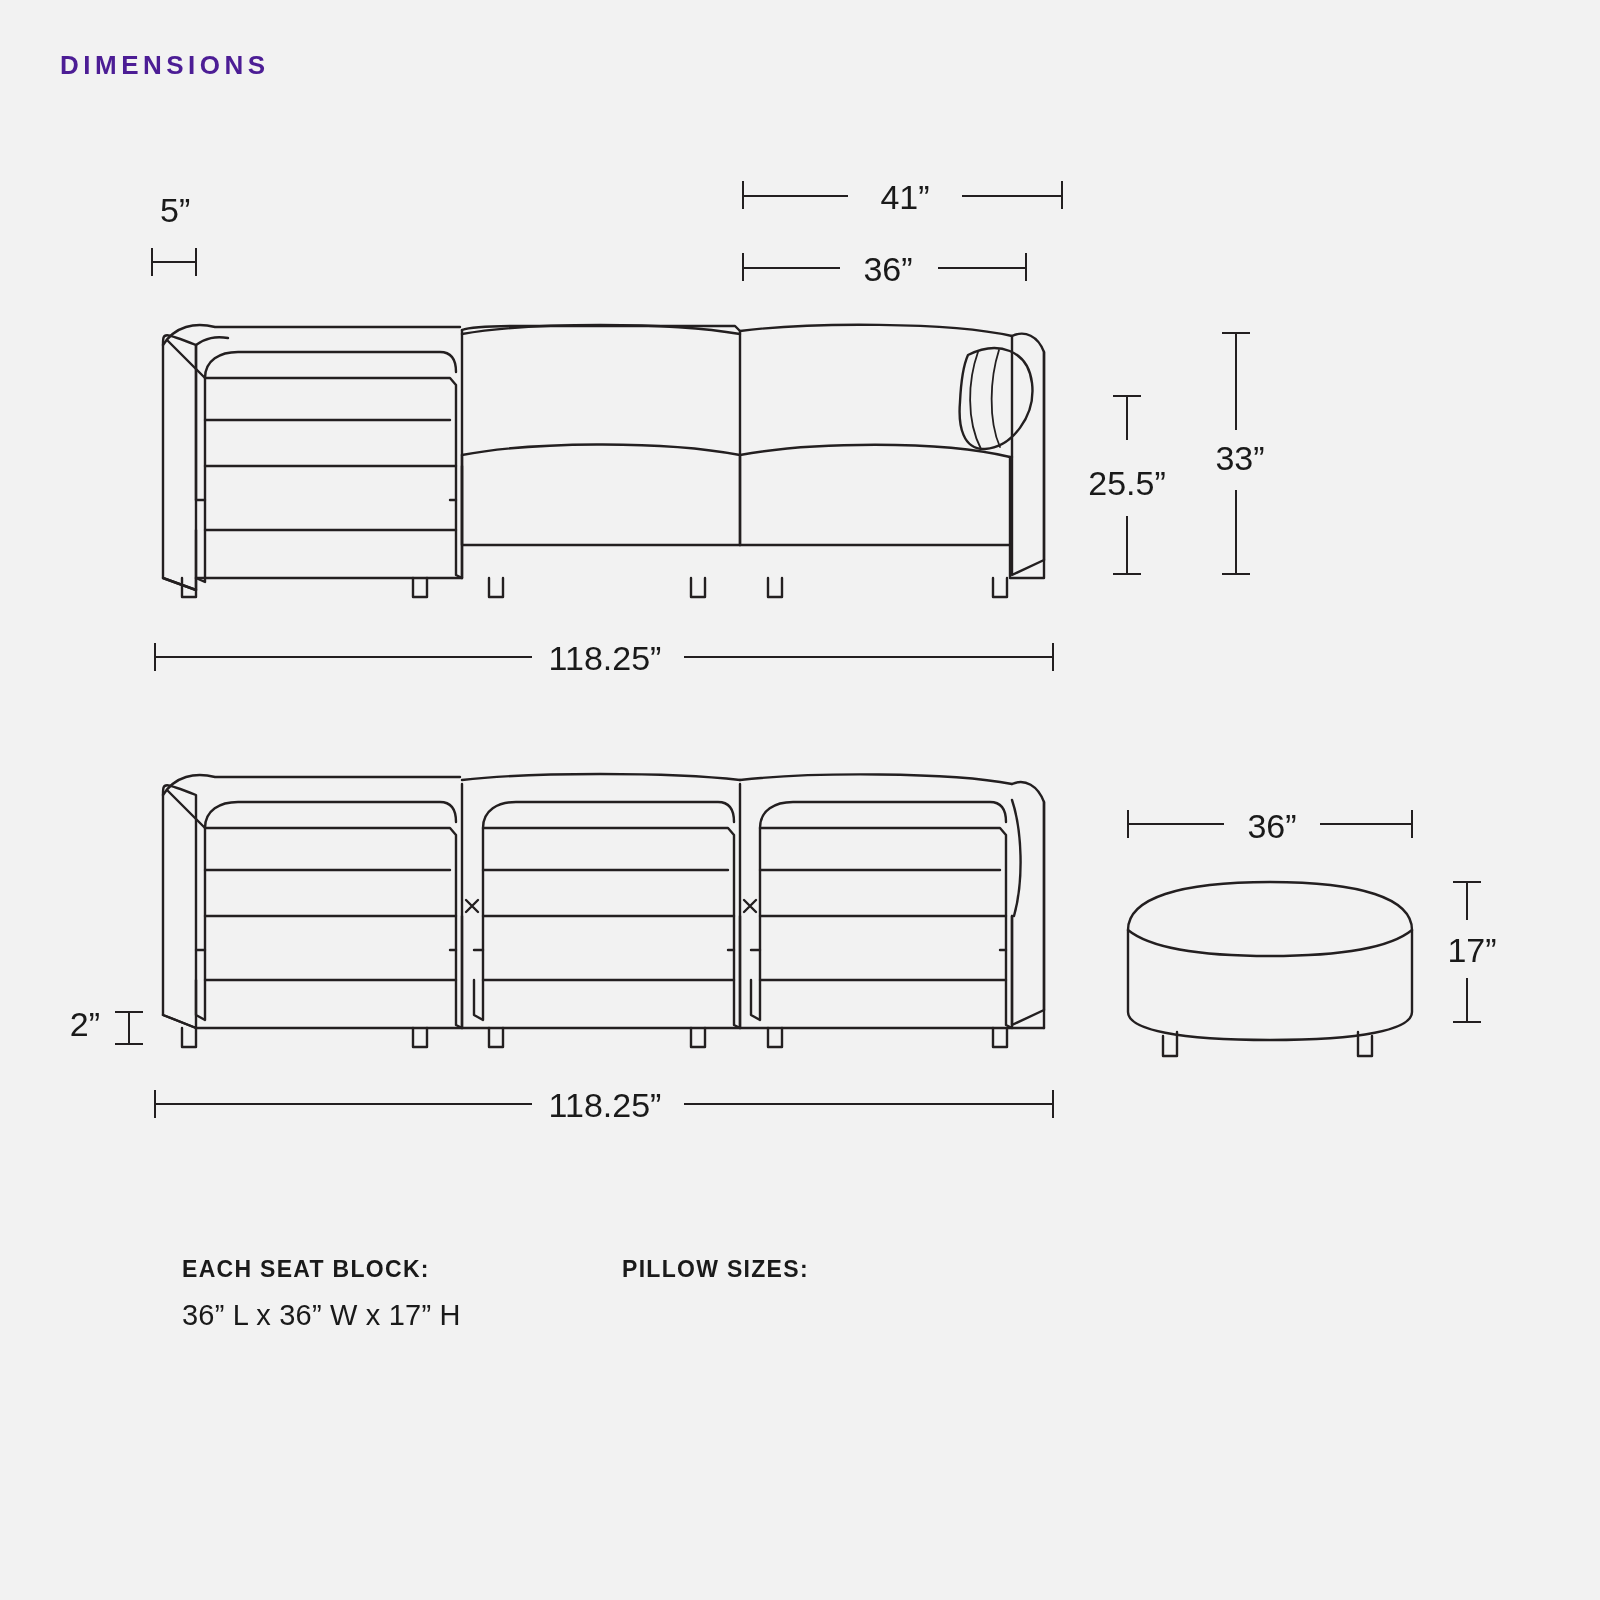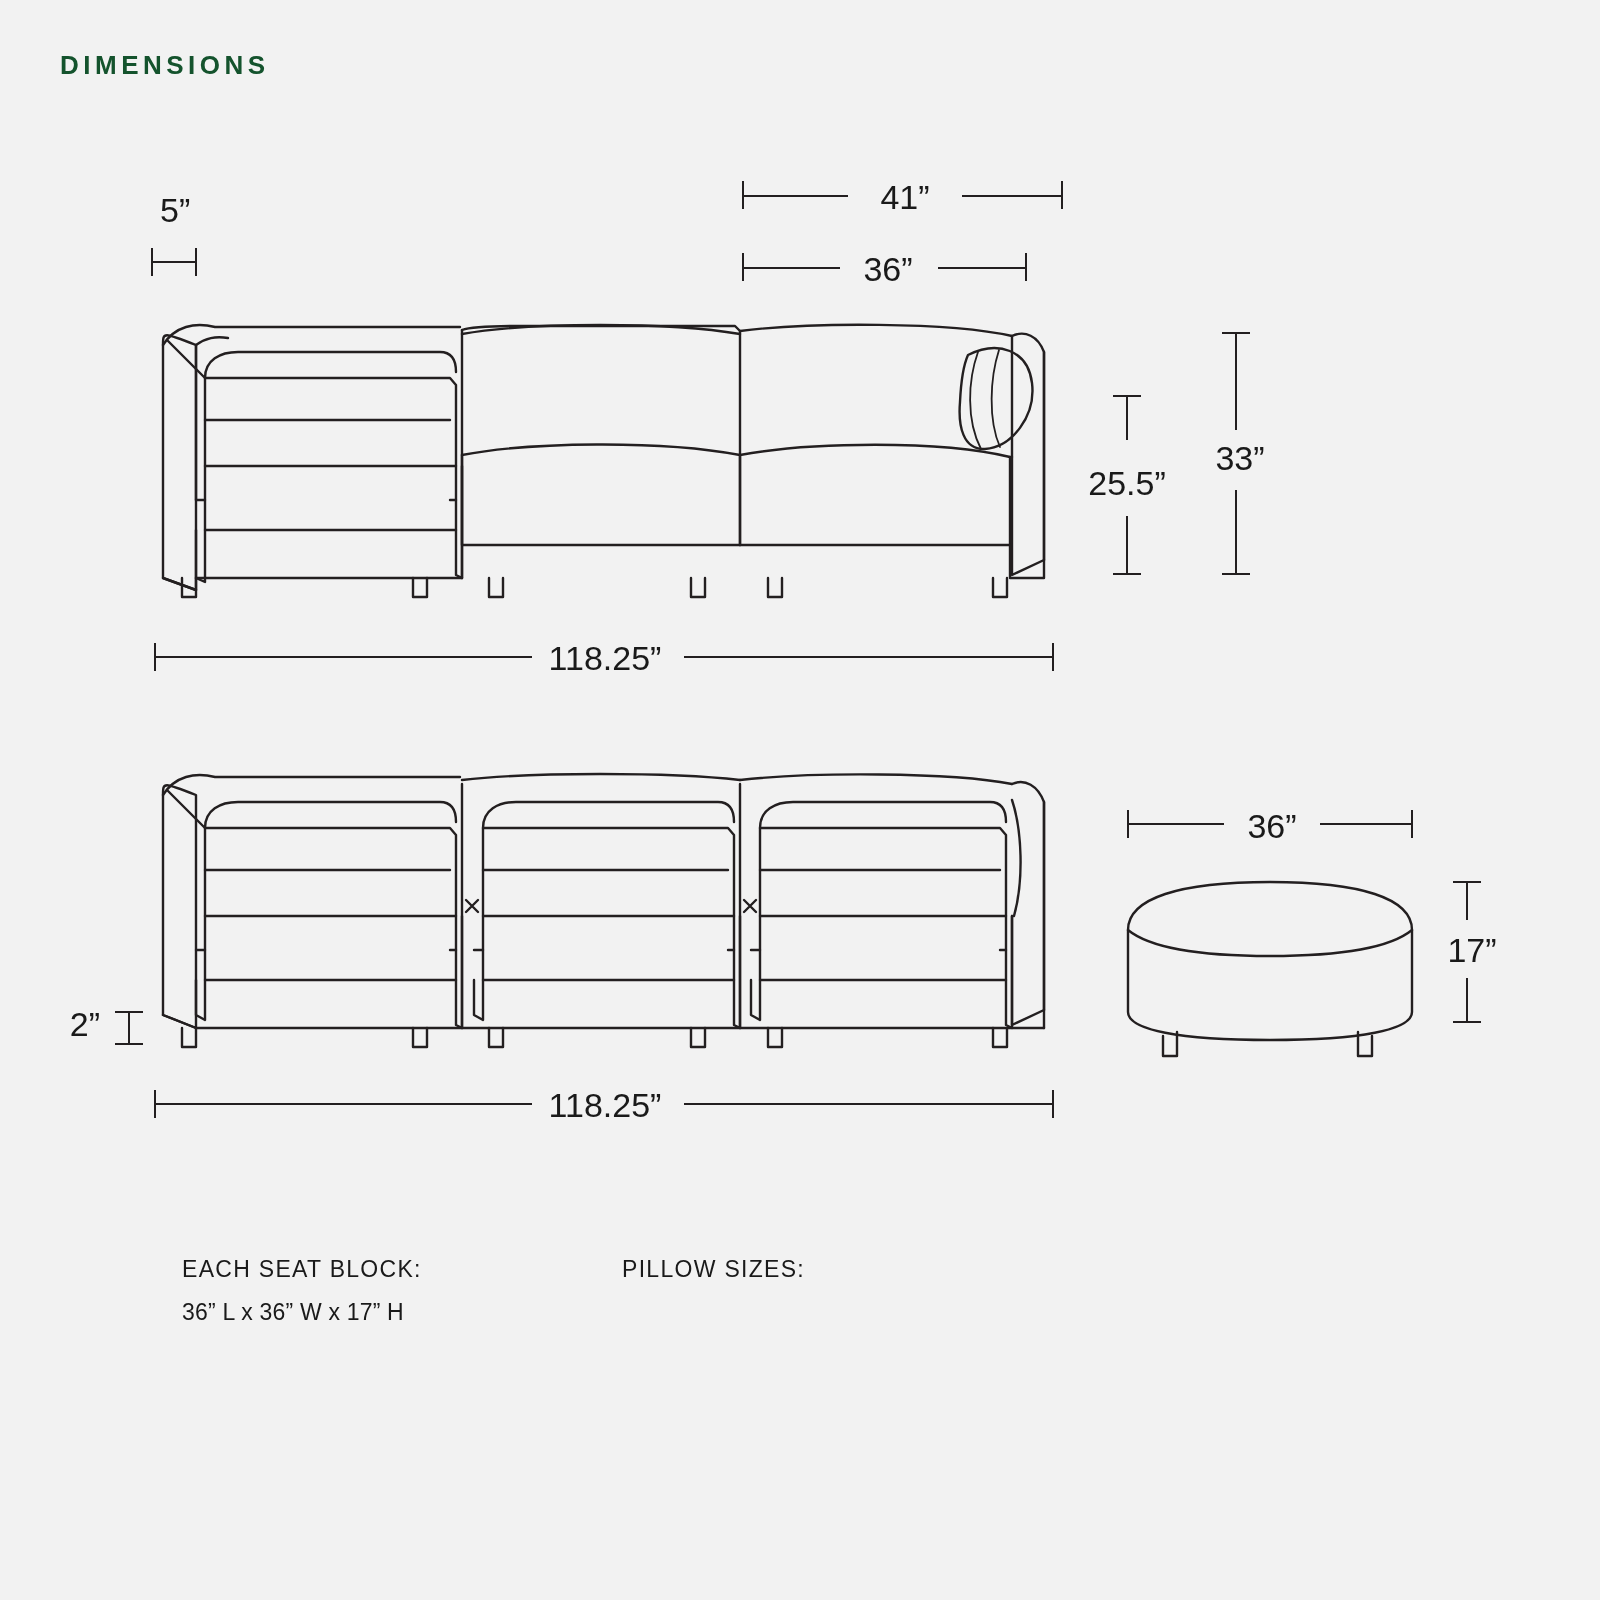--- a/index.html
+++ b/index.html
@@ -21,46 +21,46 @@
     background: #f2f2f2;
   }
   
   #heading {
     position: absolute;
     left: 60px;
     top: 50px;
     font-size: 26px;
     font-weight: bold;
     letter-spacing: 4.5px;
-    color: #14532d;
+    color: #4c1d95;
   }
   
   #drawing {
     position: absolute;
     left: 0;
     top: 0;
     width: 1600px;
     height: 1600px;
   }
   
   .spec-col {
     position: absolute;
     font-size: 24px;
     line-height: 1.0;
   }
   .spec-head {
-    font-weight: normal;
+    font-weight: bold;
     letter-spacing: 1.3px;
     font-size: 23px;
     margin-bottom: 20px;
     display: block;
   }
   .spec-line {
     display: block;
-    font-size: 23px;
+    font-size: 29px;
     margin-bottom: 20px;
     letter-spacing: 0.2px;
   }
   #spec-left  { left: 182px; top: 1258px; width: 380px; }
   #spec-left2 { left: 182px; top: 1404px; width: 380px; }
   #spec-right { left: 622px; top: 1258px; width: 700px; }
 </style>
 </head>
 <body>
 

